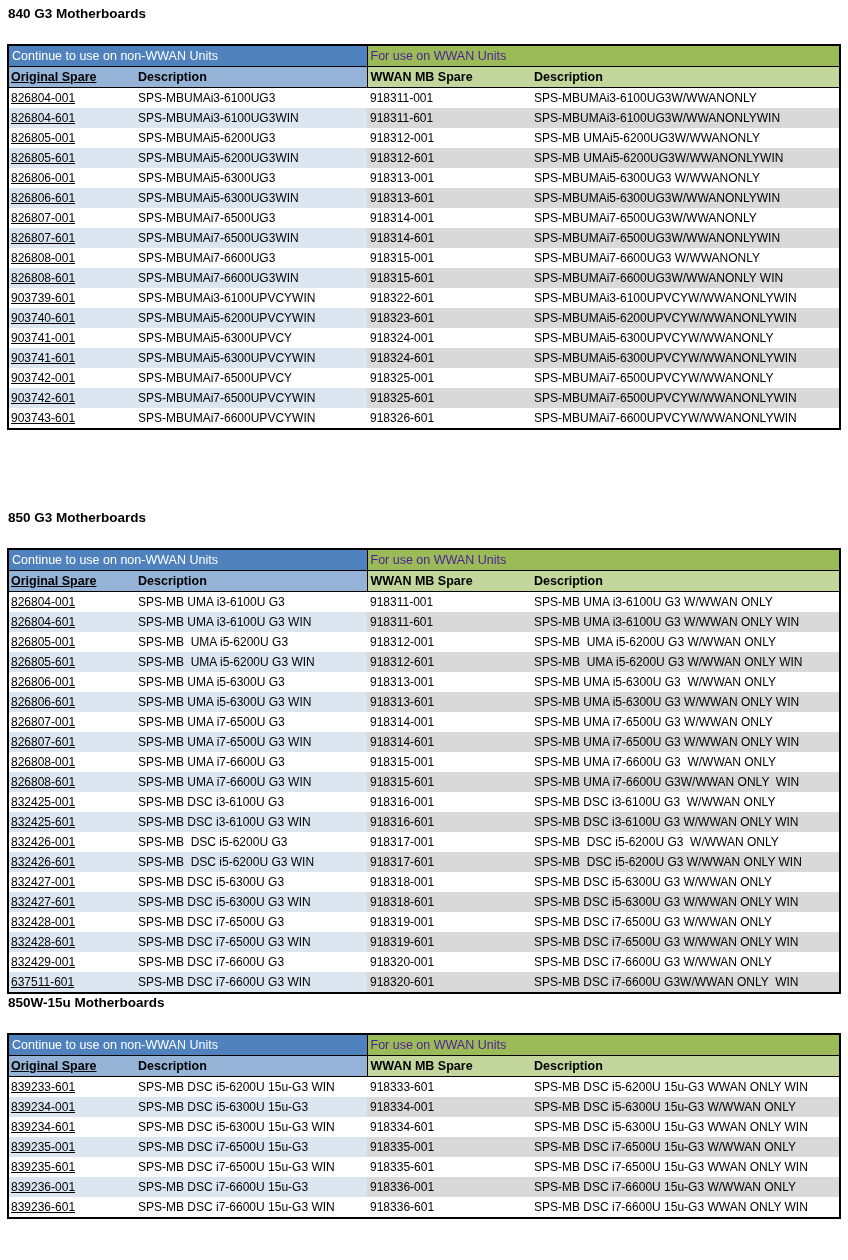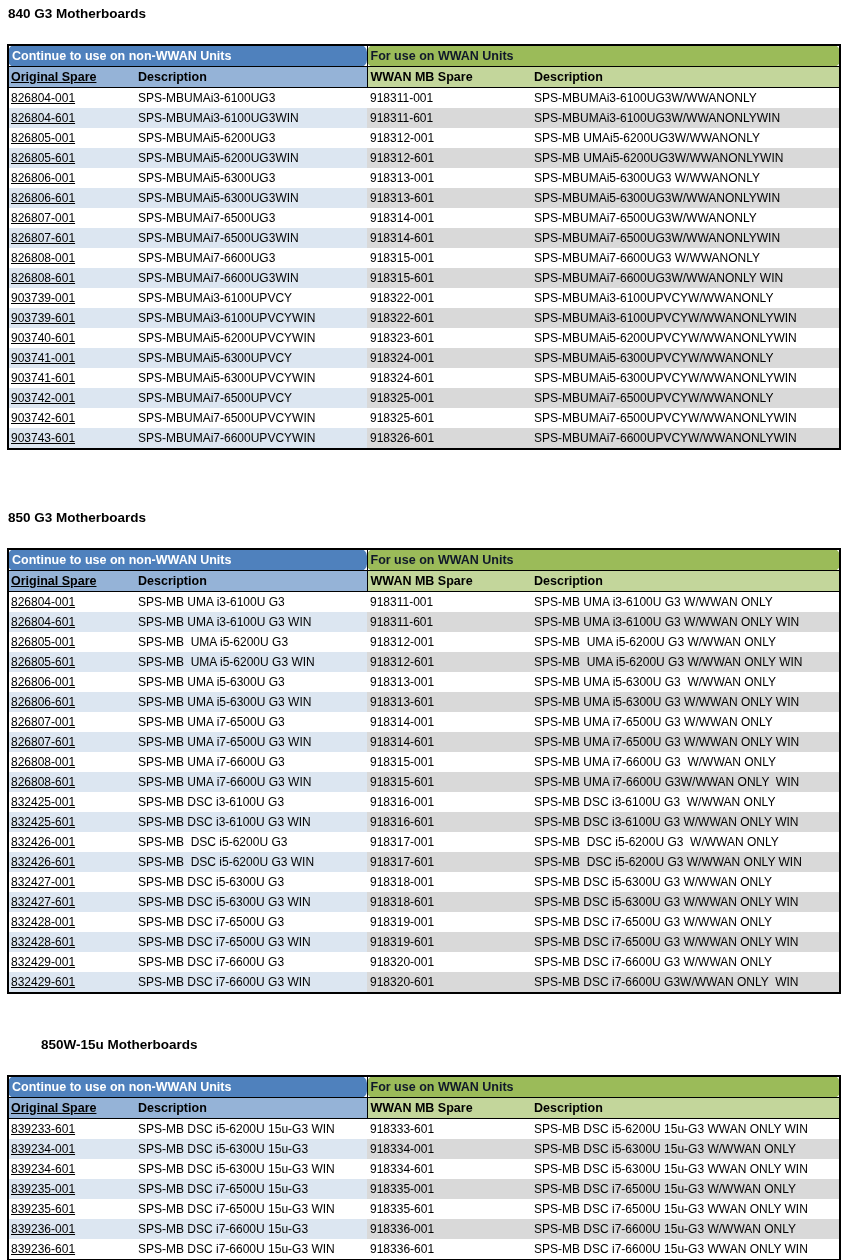--- a/index.html
+++ b/index.html
@@ -3,21 +3,21 @@
 <meta charset="utf-8">
 <style>
   html, body { margin:0; padding:0; background:#ffffff; }
   body {
     width:848px; height:1260px; position:relative;
     font-family:"Liberation Sans", sans-serif; color:#000;
   }
   .section { position:absolute; left:0; width:788px; }
   #sec1 { top:5px; }
   #sec2 { top:509px; }
-  #sec3 { top:1036px;padding-left:33px; }
+  #sec3 { top:994px; }
   .section-title {
     margin-left:8px; height:17px; line-height:17px;
     font-size:13.5px; font-weight:bold; color:#000;
   }
   table.spares {
     position:absolute; top:39px; left:7px; width:834px;
     border-collapse:collapse; table-layout:fixed;
     border:2px solid var(--border_black, #000);
   }
   col.w0 { width:127px; }
@@ -25,26 +25,25 @@
   col.w2 { width:164px; }
   col.w3 { width:309px; }
   th, td {
     height:20px; line-height:20px; padding:0 0 0 3px;
     text-align:left; vertical-align:middle;
     white-space:pre; overflow:hidden;
     font-size:12px; font-weight:normal;
   }
   td.c0, th.c0 { padding-left:2px;text-decoration:underline; }
   .group-row th {
-    font-size:12.5px; font-weight:bold;
+    font-size:12.5px; font-weight:normal;
     border-bottom:1px solid var(--border_black, #000);
-    border-radius:7px;
   }
   .gh-left  { background:var(--header_blue,  #4F81BD); color:#ffffff; }
-  .gh-right { background:var(--header_green, #9BBB59); color:#0f172a;
+  .gh-right { background:var(--header_green, #9BBB59); color:#4c1d95;
               border-left:1px solid var(--border_black, #000); }
   .col-row th {
     font-size:12.5px; font-weight:bold;
     border-bottom:1px solid var(--border_black, #000);
   }
   .ch-blue  { background:var(--subheader_blue,  #95B3D7); }
   .ch-green { background:var(--subheader_green, #C3D69B); }
   th.divider { border-left:1px solid var(--border_black, #000);margin-left:36px; }
   tbody td { background:#ffffff; }
   tbody tr:nth-child(even) td:nth-child(1),
@@ -131,26 +130,20 @@
           <td class="c2">918315-001</td>
           <td class="c3">SPS-MBUMAi7-6600UG3 W/WWANONLY</td>
         </tr>
         <tr>
           <td class="c0">826808-601</td>
           <td class="c1">SPS-MBUMAi7-6600UG3WIN</td>
           <td class="c2">918315-601</td>
           <td class="c3">SPS-MBUMAi7-6600UG3W/WWANONLY WIN</td>
         </tr>
         <tr>
-          <td class="c0">903739-001</td>
-          <td class="c1">SPS-MBUMAi3-6100UPVCY</td>
-          <td class="c2">918322-001</td>
-          <td class="c3">SPS-MBUMAi3-6100UPVCYW/WWANONLY</td>
-        </tr>
-        <tr>
           <td class="c0">903739-601</td>
           <td class="c1">SPS-MBUMAi3-6100UPVCYWIN</td>
           <td class="c2">918322-601</td>
           <td class="c3">SPS-MBUMAi3-6100UPVCYW/WWANONLYWIN</td>
         </tr>
         <tr>
           <td class="c0">903740-601</td>
           <td class="c1">SPS-MBUMAi5-6200UPVCYWIN</td>
           <td class="c2">918323-601</td>
           <td class="c3">SPS-MBUMAi5-6200UPVCYW/WWANONLYWIN</td>
@@ -319,21 +312,21 @@
           <td class="c2">918319-601</td>
           <td class="c3">SPS-MB DSC i7-6500U G3 W/WWAN ONLY WIN</td>
         </tr>
         <tr>
           <td class="c0">832429-001</td>
           <td class="c1">SPS-MB DSC i7-6600U G3</td>
           <td class="c2">918320-001</td>
           <td class="c3">SPS-MB DSC i7-6600U G3 W/WWAN ONLY</td>
         </tr>
         <tr>
-          <td class="c0">832429-601</td>
+          <td class="c0">637511-601</td>
           <td class="c1">SPS-MB DSC i7-6600U G3 WIN</td>
           <td class="c2">918320-601</td>
           <td class="c3">SPS-MB DSC i7-6600U G3W/WWAN ONLY  WIN</td>
         </tr>
       </tbody>
   </table>
 </div>
 
 <div class="section" id="sec3">
   <div class="section-title">850W-15u Motherboards</div>

